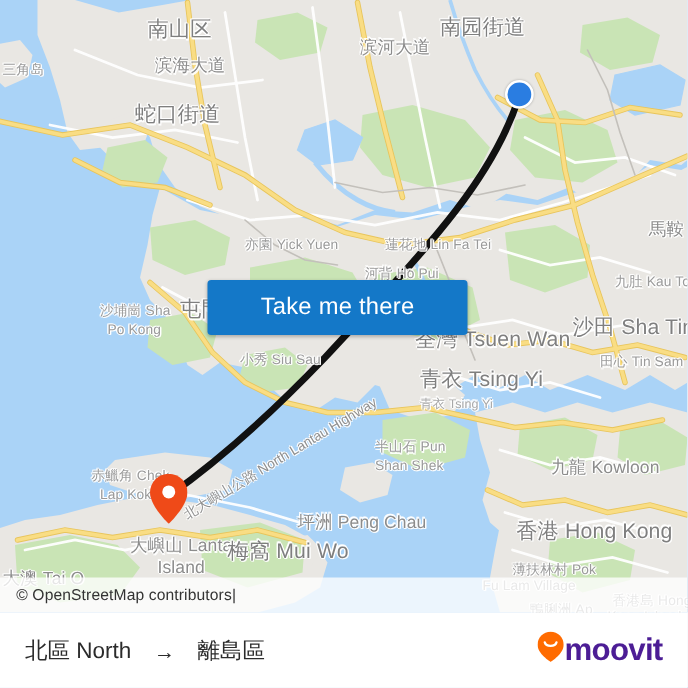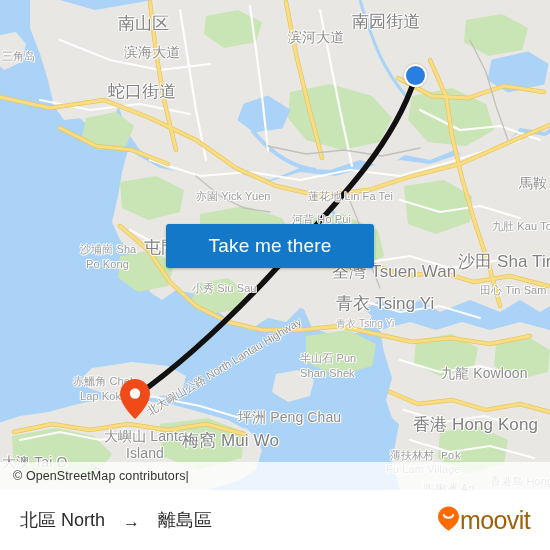--- a/index.html
+++ b/index.html
@@ -141,22 +141,22 @@
     gap: 18px;
   }
   #route-arrow { font-size: 17px; color: #2b2b2b; }
   #moovit-logo {
     display: flex;
     align-items: center;
     gap: 1px;
   }
   #moovit-wordmark {
     font-size: 25px;
-    font-weight: normal;
-    color: #a16207;
+    font-weight: bold;
+    color: #4c1d95;
     letter-spacing: -0.6px;
   }
 </style>
 </head>
 <body>
 
 <div id="app">
 
   <div id="map">
 
@@ -313,21 +313,21 @@
         <div class="lbl cn-small" style="left: 300px; top: 367px;"><span>Shan Shek</span></div>
         <div class="lbl cn-mid" style="left: 441px; top: 366px;"><span>九龍</span> <span>Kowloon</span></div>
         <div class="lbl cn-small" style="left: 73px; top: 375px;"><span>赤鱲角</span> <span>Chek</span></div>
         <div class="lbl cn-small" style="left: 80px; top: 390px;"><span>Lap Kok</span></div>
         <div class="lbl cn-mid" style="left: 104px; top: 429px;"><span>大嶼山</span> <span>Lantau</span></div>
         <div class="lbl cn-mid" style="left: 126px; top: 446px;"><span>Island</span></div>
         <div class="lbl cn-big" style="left: 182px; top: 431px;"><span>梅窩</span> <span>Mui Wo</span></div>
         <div class="lbl cn-mid" style="left: 2px; top: 455px;"><span>大澳</span> <span>Tai O</span></div>
         <div class="lbl cn-mid" style="left: 238px; top: 410px;"><span>坪洲</span> <span>Peng Chau</span></div>
         <div class="lbl cn-big" style="left: 413px; top: 415px;"><span>香港</span> <span>Hong Kong</span></div>
-        <div class="lbl cn-small" style="left: 390px; top: 450px; font-family: Liberation Mono, monospace;"><span>薄扶林村</span> <span>Pok</span></div>
+        <div class="lbl cn-small" style="left: 410px; top: 450px;"><span>薄扶林村</span> <span>Pok</span></div>
         <div class="lbl cn-small" style="left: 386px; top: 463px;"><span>Fu Lam Village</span></div>
         <div class="lbl cn-small" style="left: 424px; top: 482px;"><span>鴨脷洲</span> <span>Ap</span></div>
         <div class="lbl cn-small" style="left: 490px; top: 475px;"><span>香港島</span> <span>Hong</span></div>
         <div class="lbl cn-small" style="left: 486px; top: 488px;"><span>Kong Island</span></div>
       </div>
 
     <div class="road-lbl" id="road-label" style="left: 148px; top: 405px; transform: rotate(-31deg);">北大嶼山公路 North Lantau Highway</div>
 
     <div id="origin-marker"></div>
 

